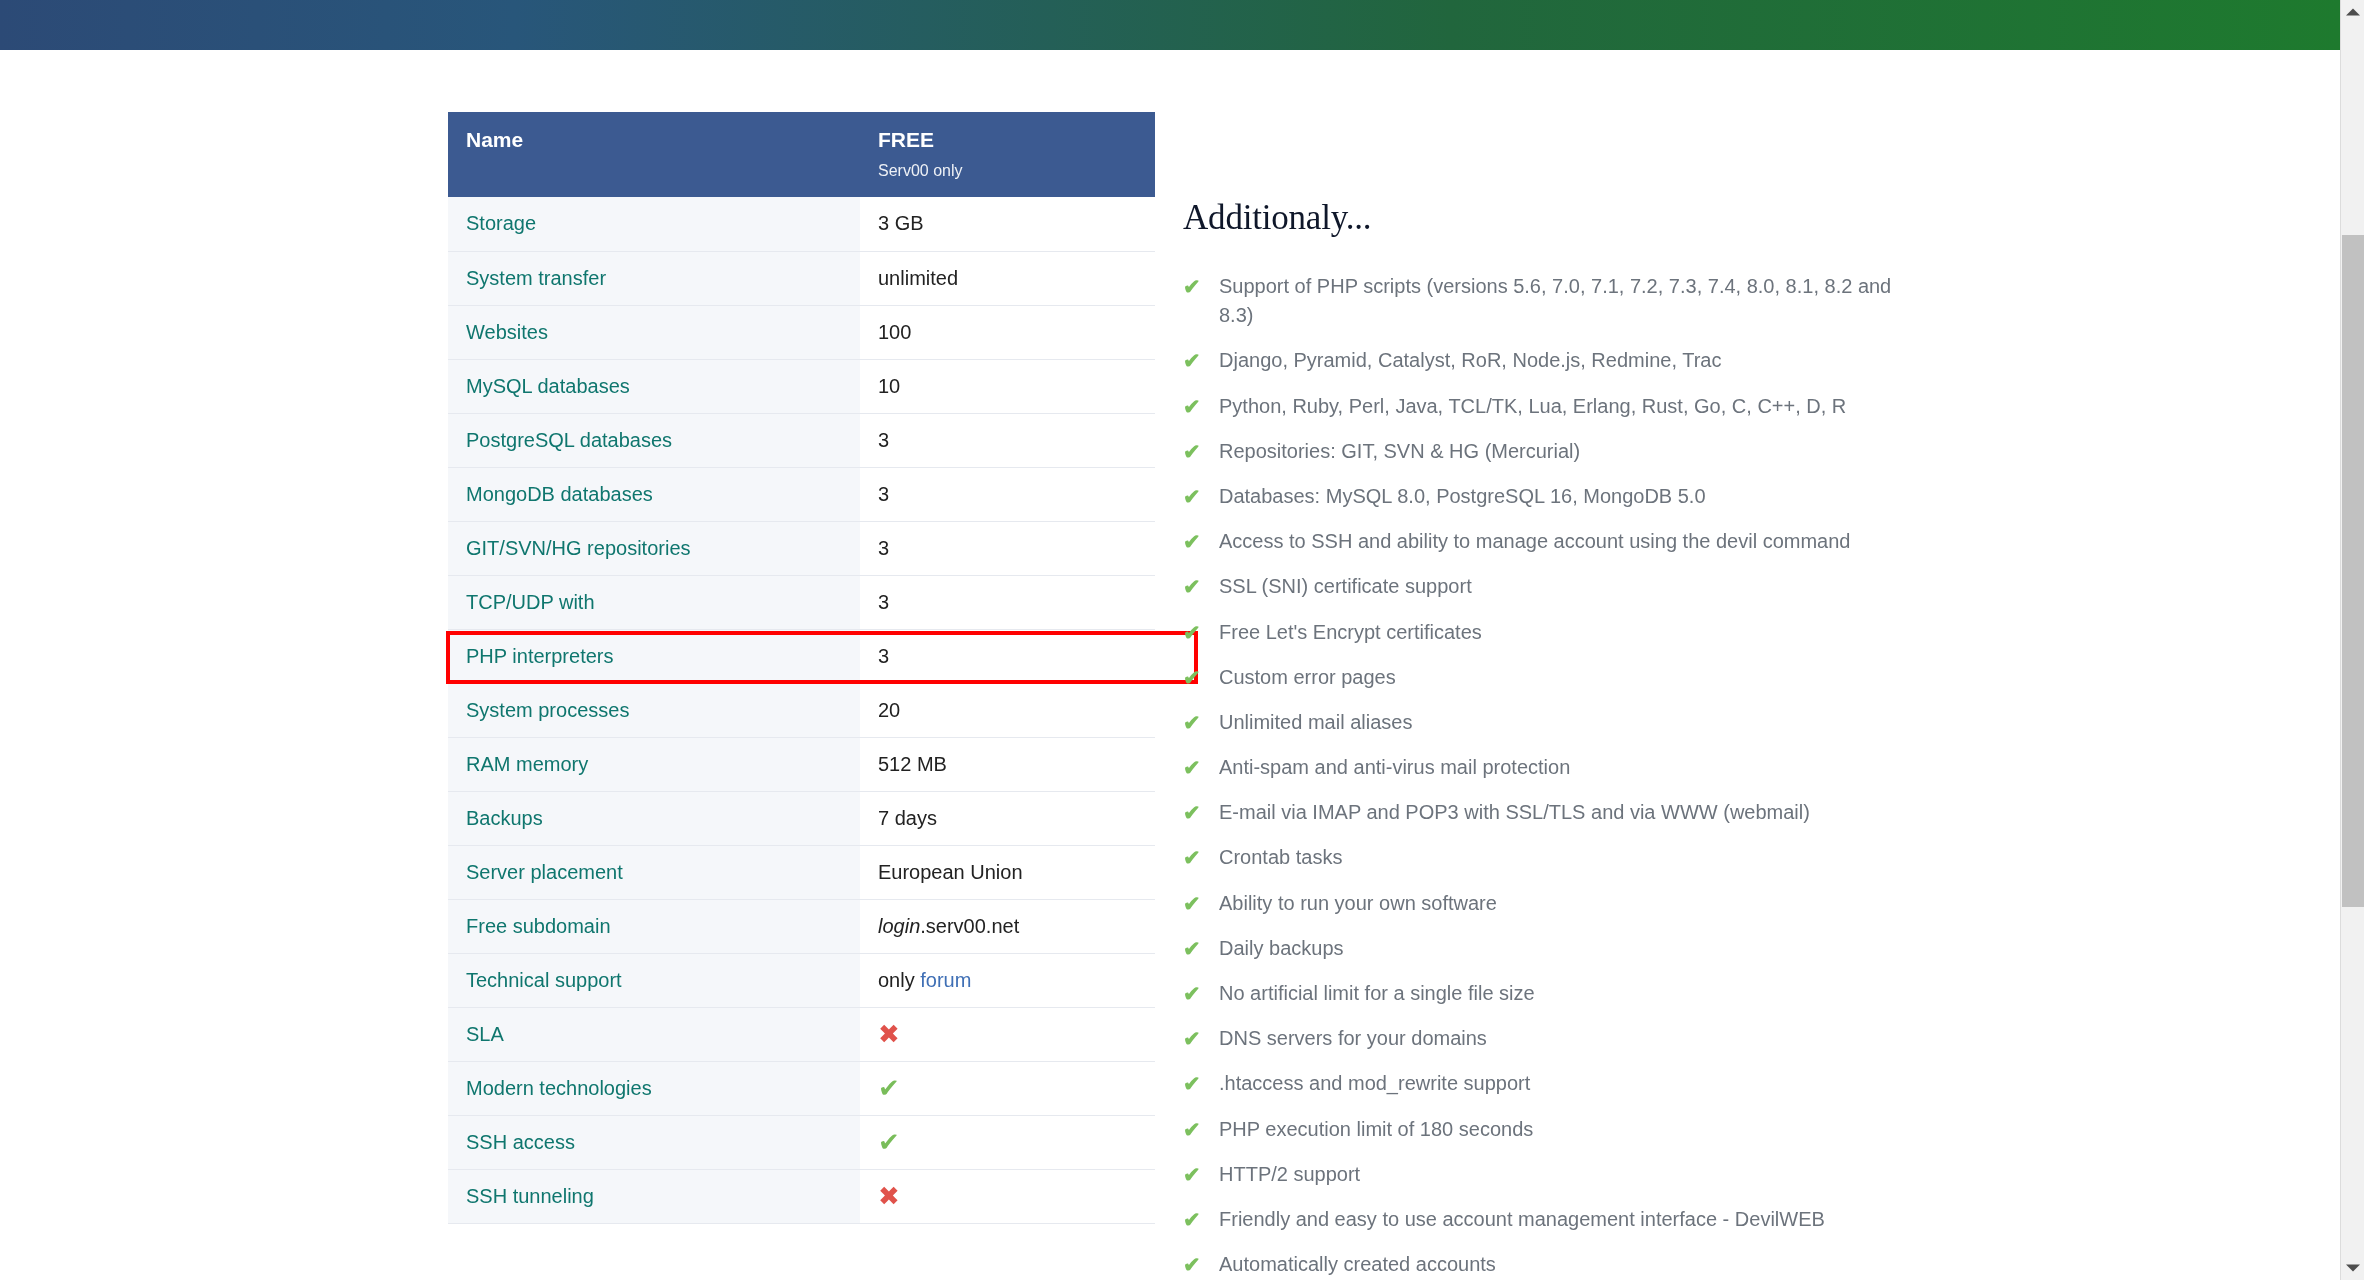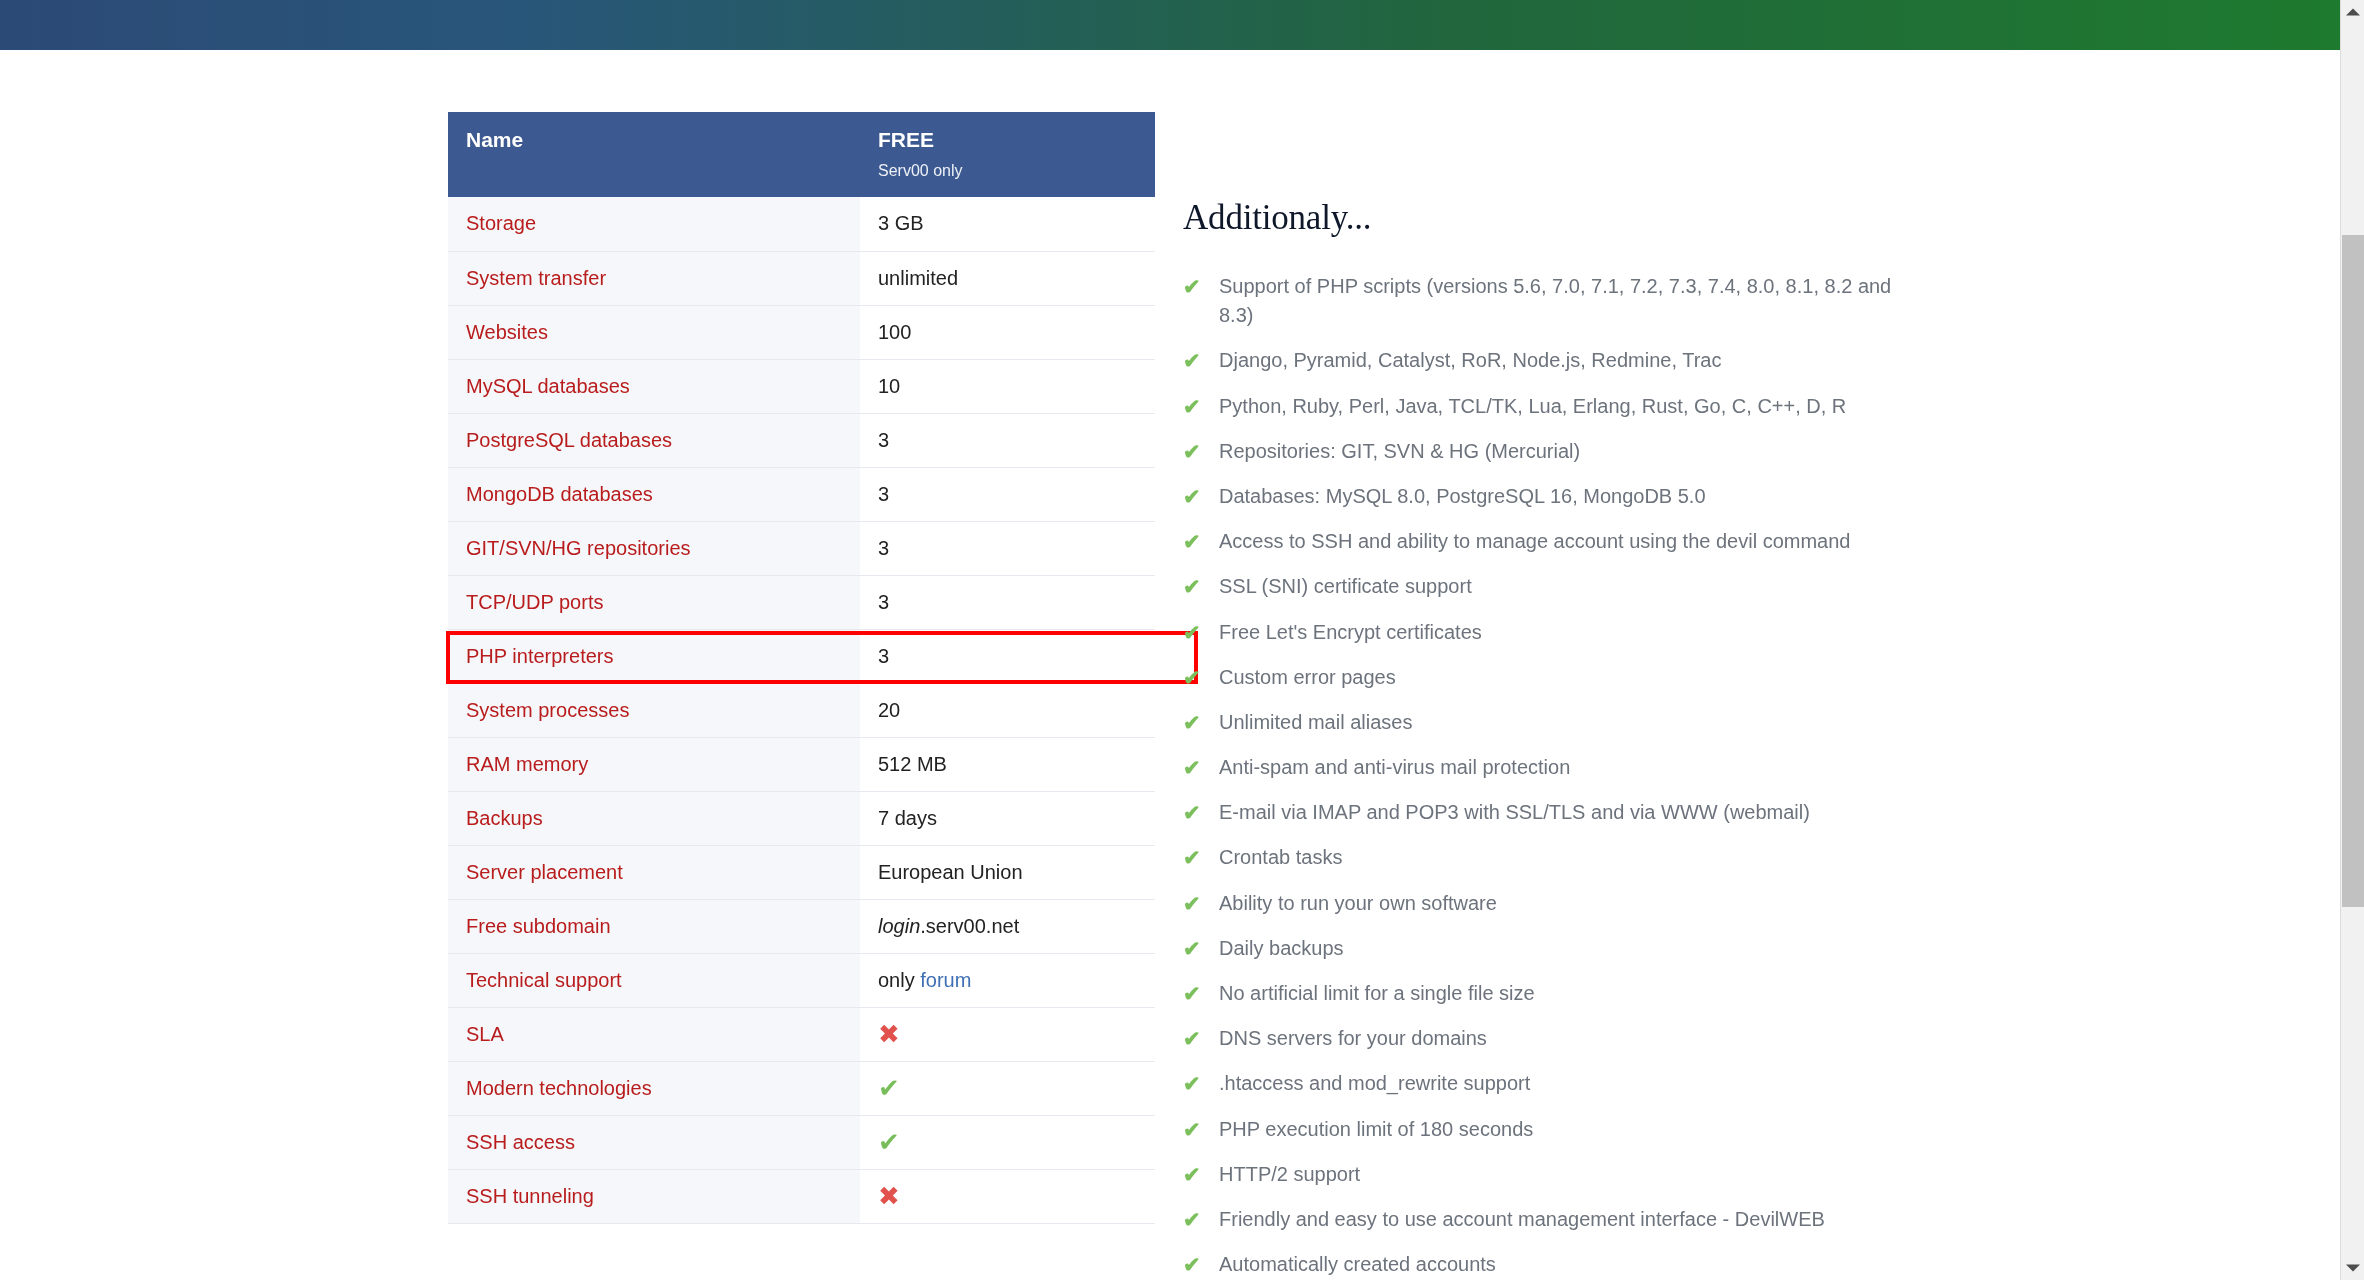--- a/index.html
+++ b/index.html
@@ -87,21 +87,21 @@
     border-bottom: 1px solid #e6e9ef;
     padding: 0 18px;
     height: 54px;
     font-size: 20px;
     color: #222222;
     vertical-align: middle;
     background: #ffffff;
   }
   table.cmp tbody td.name {
     background: #f5f7fa;
-    color: #b91c1c;
+    color: #0f766e;
   }
   td.val b { font-weight: normal; }
   td.val i { font-style: italic; }
   a.link { color: #3f6fb5; text-decoration: none; }
 
   .mark {
     font-size: 26px;
     line-height: 1;
     display: inline-block;
   }
@@ -255,21 +255,21 @@
             </tr>
             <tr>
               <td class="name">MongoDB databases</td>
               <td class="val">3</td>
             </tr>
             <tr>
               <td class="name">GIT/SVN/HG repositories</td>
               <td class="val">3</td>
             </tr>
             <tr>
-              <td class="name">TCP/UDP ports</td>
+              <td class="name">TCP/UDP with</td>
               <td class="val">3</td>
             </tr>
             <tr>
               <td class="name">PHP interpreters</td>
               <td class="val">3</td>
             </tr>
             <tr>
               <td class="name">System processes</td>
               <td class="val">20</td>
             </tr>

